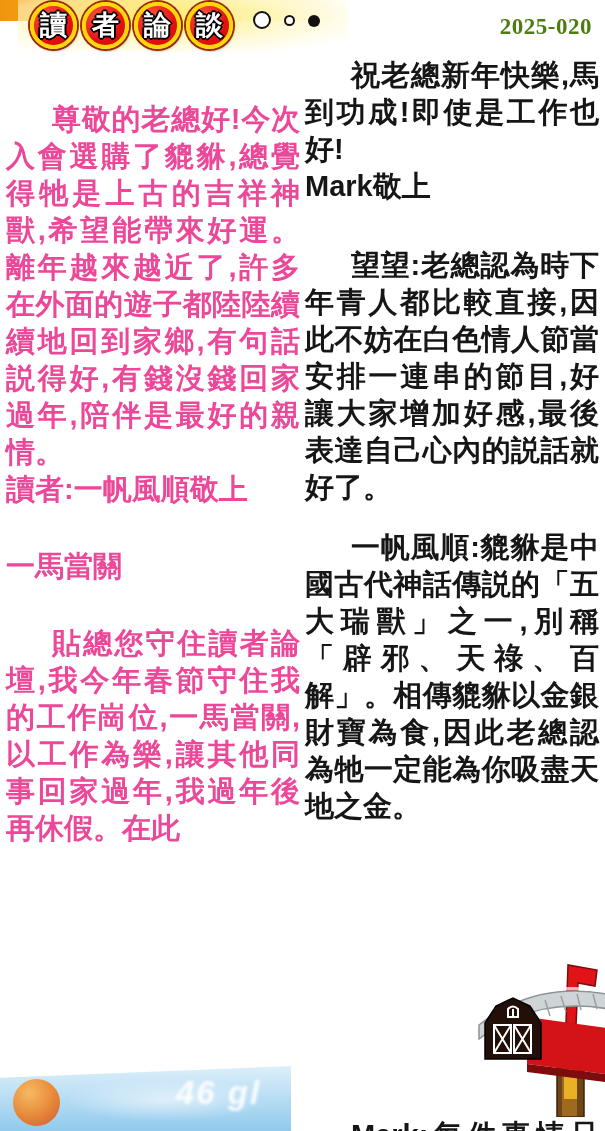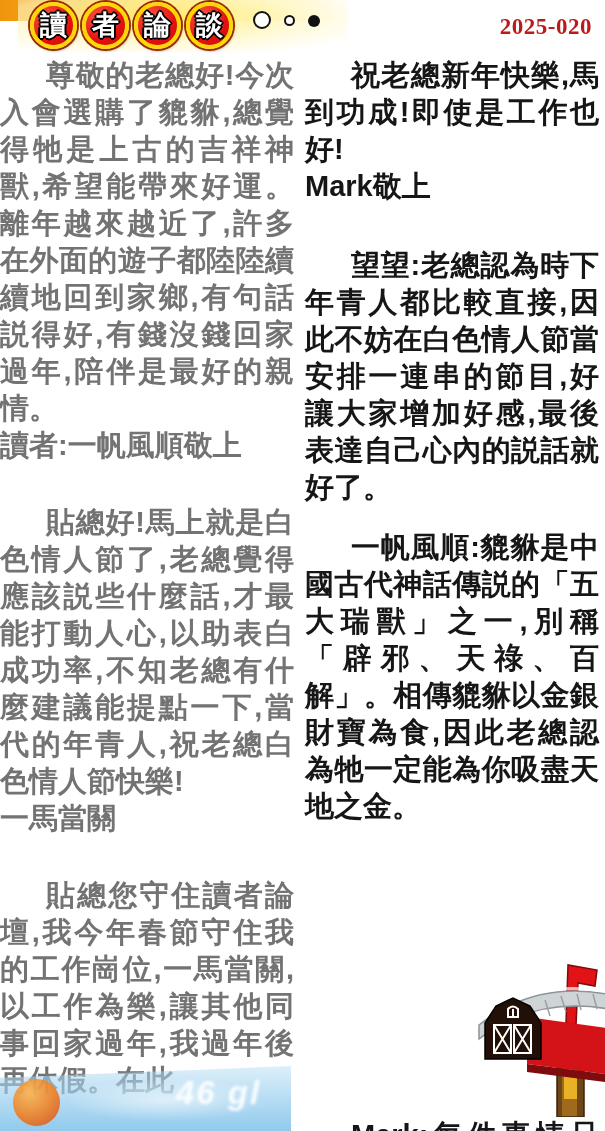--- a/index.html
+++ b/index.html
@@ -18,26 +18,26 @@
          border:4px solid #ffd608;box-shadow:0 0 0 2px #9a2a00, 1px 2px 3px rgba(0,0,0,.35);
          display:flex;align-items:center;justify-content:center;box-sizing:border-box;}
   .badge-char{color:#fff;font-size:27px;font-weight:bold;line-height:1;
          text-shadow:-2px 0 0 #000,2px 0 0 #000,0 -2px 0 #000,0 2px 0 #000,
                      -1px -1px 0 #000,1px 1px 0 #000,-1px 1px 0 #000,1px -1px 0 #000;}
   .dot{position:absolute;border-radius:50%;box-sizing:border-box;}
   .dot-1{left:253px;top:11px;width:18px;height:18px;background:#fff;border:2px solid #111;}
   .dot-2{left:284px;top:15px;width:11px;height:11px;background:#fff;border:2px solid #111;}
   .dot-3{left:308px;top:15px;width:12px;height:12px;background:#111;}
   .issue{position:absolute;top:14px;right:13px;font-family:"Liberation Serif","DejaVu Serif",serif;
-         font-weight:bold;font-size:23px;color:#b91c1c;letter-spacing:.5px;}
+         font-weight:bold;font-size:23px;color:#4d7c0f;letter-spacing:.5px;}
 
   
   .col{position:absolute;top:57px;width:294px;font-size:29px;line-height:37px;font-weight:600;
        text-align:justify;text-justify:inter-character;}
-  .col-left{left:0;color:#737373;}
+  .col-left{left:6px;color:#ec4899;margin-top:44px;}
   .col-right{left:305px;color:#161616;}
   p{margin:0;}
   .para{text-indent:46px;}
   .sig{text-align:left;margin:0 4px 40px 0;}
   .sig-tight{text-align:left;margin:0 4px 42px 0;}
   .reply{margin-bottom:23px;}
   .reply-last{margin-bottom:0;}
 
   
   .mailbox{float:right;width:170px;height:158px;margin:111px 0 0 2px;}
@@ -78,21 +78,20 @@
 
   <span class="dot dot-1"></span>
   <span class="dot dot-2"></span>
   <span class="dot dot-3"></span>
 
   <div class="issue">2025-020</div>
 
   <div class="col col-left">
     <p class="para">尊敬的老總好!今次入會選購了貔貅,總覺得牠是上古的吉祥神獸,希望能帶來好運。離年越來越近了,許多在外面的遊子都陸陸續續地回到家鄉,有句話説得好,有錢沒錢回家過年,陪伴是最好的親情。</p>
     <p class="sig">讀者:一帆風順敬上</p>
-    <p class="para">貼總好!馬上就是白色情人節了,老總覺得應該説些什麼話,才最能打動人心,以助表白成功率,不知老總有什麼建議能提點一下,當代的年青人,祝老總白色情人節快樂!</p>
     <p class="sig">一馬當關</p>
     <p class="para">貼總您守住讀者論壇,我今年春節守住我的工作崗位,一馬當關,以工作為樂,讓其他同事回家過年,我過年後再休假。在此</p>
   </div>
 
   <div class="col col-right">
     <p class="para">祝老總新年快樂,馬到功成!即使是工作也好!</p>
     <p class="sig-tight">Mark敬上</p>
     <p class="para reply">望望:老總認為時下年青人都比較直接,因此不妨在白色情人節當安排一連串的節目,好讓大家增加好感,最後表達自己心內的説話就好了。</p>
     <p class="para reply">一帆風順:貔貅是中國古代神話傳説的「五大瑞獸」之一,別稱「辟邪、天祿、百解」。相傳貔貅以金銀財寶為食,因此老總認為牠一定能為你吸盡天地之金。</p>
     <p class="para reply-last">

